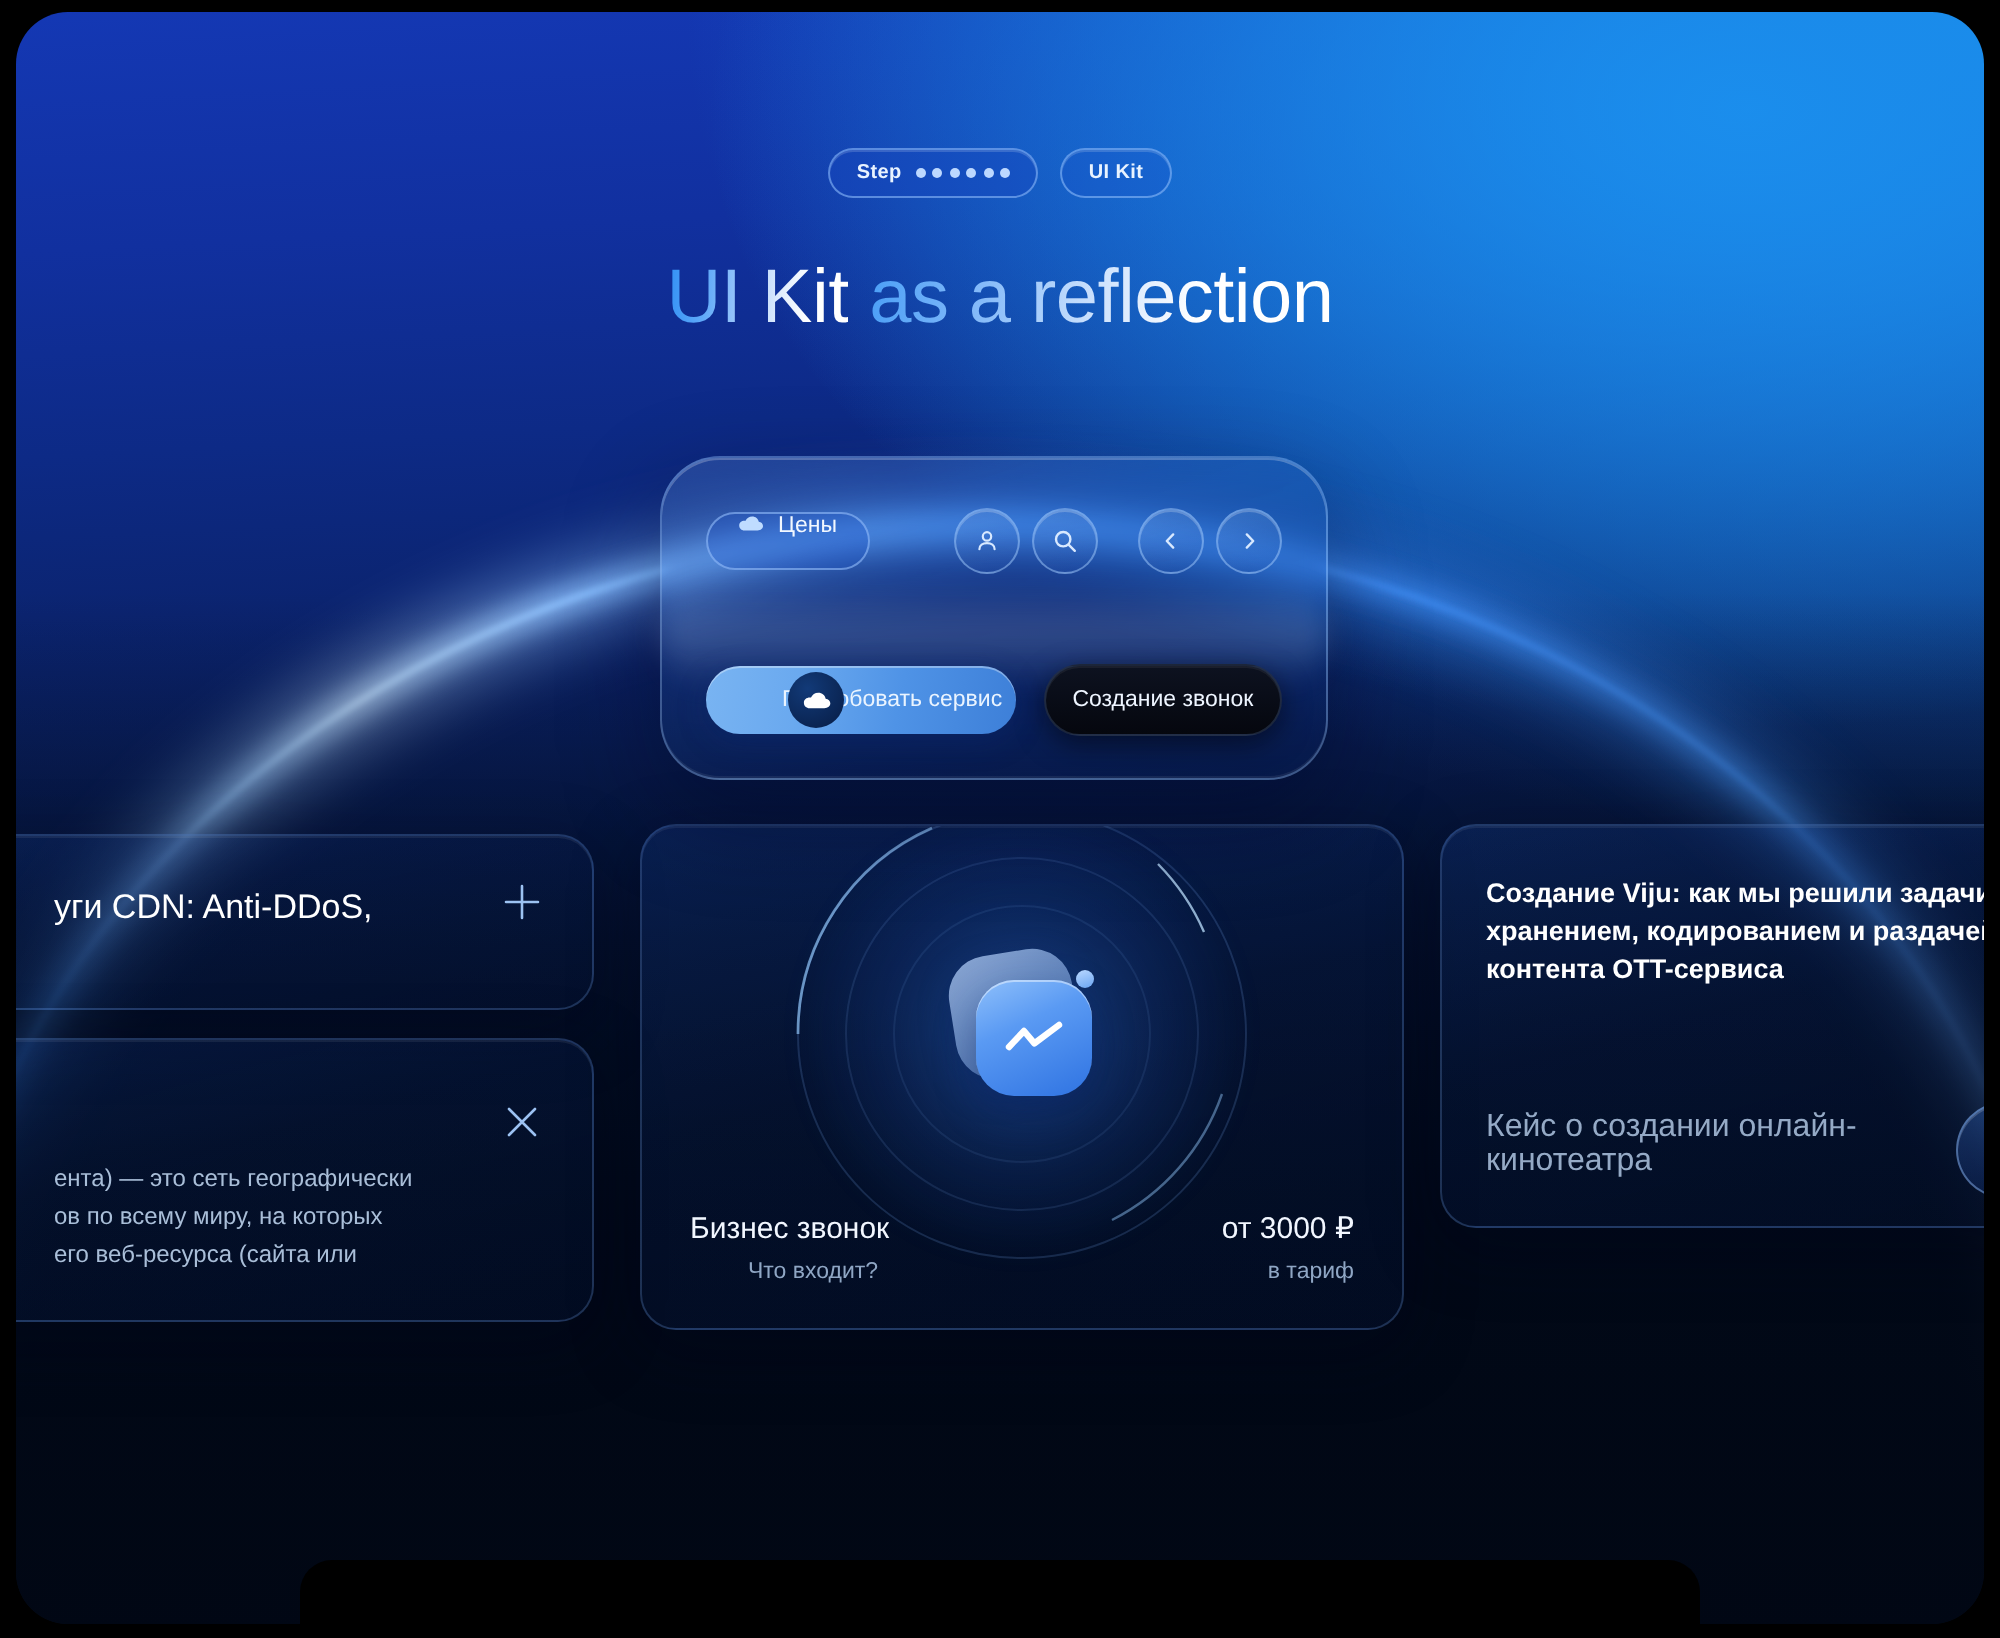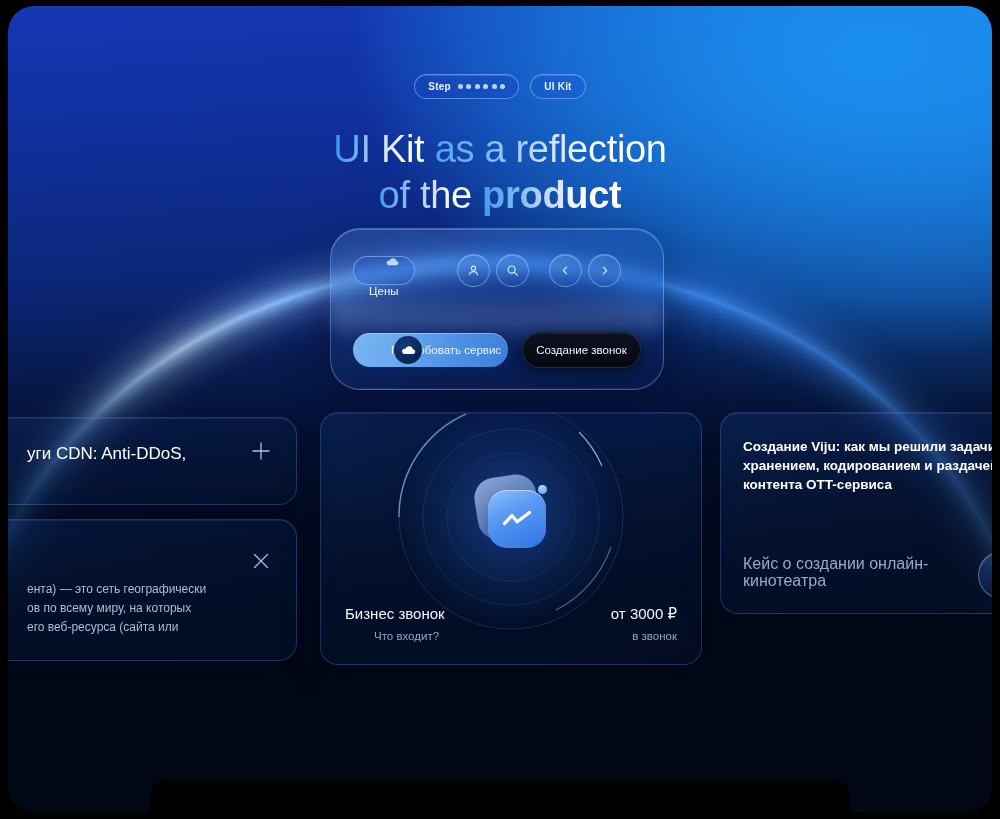--- a/index.html
+++ b/index.html
@@ -76,24 +76,23 @@
     box-shadow:0 18px 48px rgba(0,8,40,.42), inset 0 1px 0 rgba(255,255,255,.24), inset 0 -1px 0 rgba(255,255,255,.07);
     backdrop-filter:blur(6px);
   }
   .tb-sheen{
     position:absolute;left:0;right:0;top:38%;height:34%;
     background:linear-gradient(to bottom,rgba(188,218,255,.00),rgba(198,224,255,.20),rgba(188,218,255,.00));
     filter:blur(7px);pointer-events:none;border-radius:30px;
   }
   .tb-row1{position:absolute;left:22px;top:24px;right:22px;height:34px;display:flex;align-items:center;}
   .pill-cen{
-    display:flex;align-items:flex-end;gap:19px;height:27px;padding:0 15px;border-radius:99px;
+    display:flex;align-items:flex-start;gap:7px;height:27px;padding:0 15px;border-radius:99px;
     border:1px solid rgba(160,200,255,.55);color:#f2f8ff;font-size:11.5px;font-weight:500;
     background:rgba(30,82,200,.28);
-    flex-direction:column;
   }
   .icbtn{
     width:31px;height:31px;border-radius:50%;
     border:1px solid rgba(170,210,255,.48);
     background:linear-gradient(170deg,rgba(120,172,240,.26),rgba(30,78,175,.20));
     display:flex;align-items:center;justify-content:center;
     box-shadow:inset 0 1px 0 rgba(255,255,255,.22);
   }
   .grp{display:flex;gap:6px;}
   .gap-a{margin-left:42px;}
@@ -246,23 +245,20 @@
       </div>
       <div class="badge b2">
         <span>UI Kit</span>
       </div>
     </div>
 
     <h1 class="hero">
       <span class="l1">
         <span class="grad">UI Kit</span><span class="grad2"> as a reflection</span>
       </span>
-      <span class="l2">
-        <span class="grad2">of the </span><b class="grad2">product</b>
-      </span>
     </h1>
 
     <div class="toolbar">
       <div class="tb-sheen"></div>
 
       <div class="tb-row1">
         <div class="pill-cen">
           <span>
             <svg width="13" height="9" viewBox="0 0 13 9">
                 <path d="M3.2 8.2h6.6c1.6 0 2.7-1 2.7-2.2 0-1.1-.9-2-2.1-2.1C10.1 2.3 8.8 1.2 7.1 1.2c-1.5 0-2.8.9-3.3 2.2h-.5C1.7 3.4.6 4.4.6 5.7c0 1.4 1.1 2.5 2.6 2.5z" fill="#bfdcff"></path>
@@ -365,21 +361,21 @@
         <div class="dot"></div>
       </div>
 
       <div class="price-foot">
         <div class="pf-row">
           <span class="pf-t">Бизнес звонок</span>
           <span class="pf-p">от 3000 ₽</span>
         </div>
         <div class="pf-row2">
           <span class="pf-s">Что входит?</span>
-          <span class="pf-s">в звонок</span>
+          <span class="pf-s">в тариф</span>
         </div>
       </div>
     </div>
 
     <div class="card article">
       <div class="art-title">Создание Viju: как мы решили задачи с хранением, кодированием и раздачей контента OTT-сервиса</div>
       <div class="art-sub">Кейс о создании онлайн-кинотеатра</div>
     </div>
 
     <div class="nextbtn">

